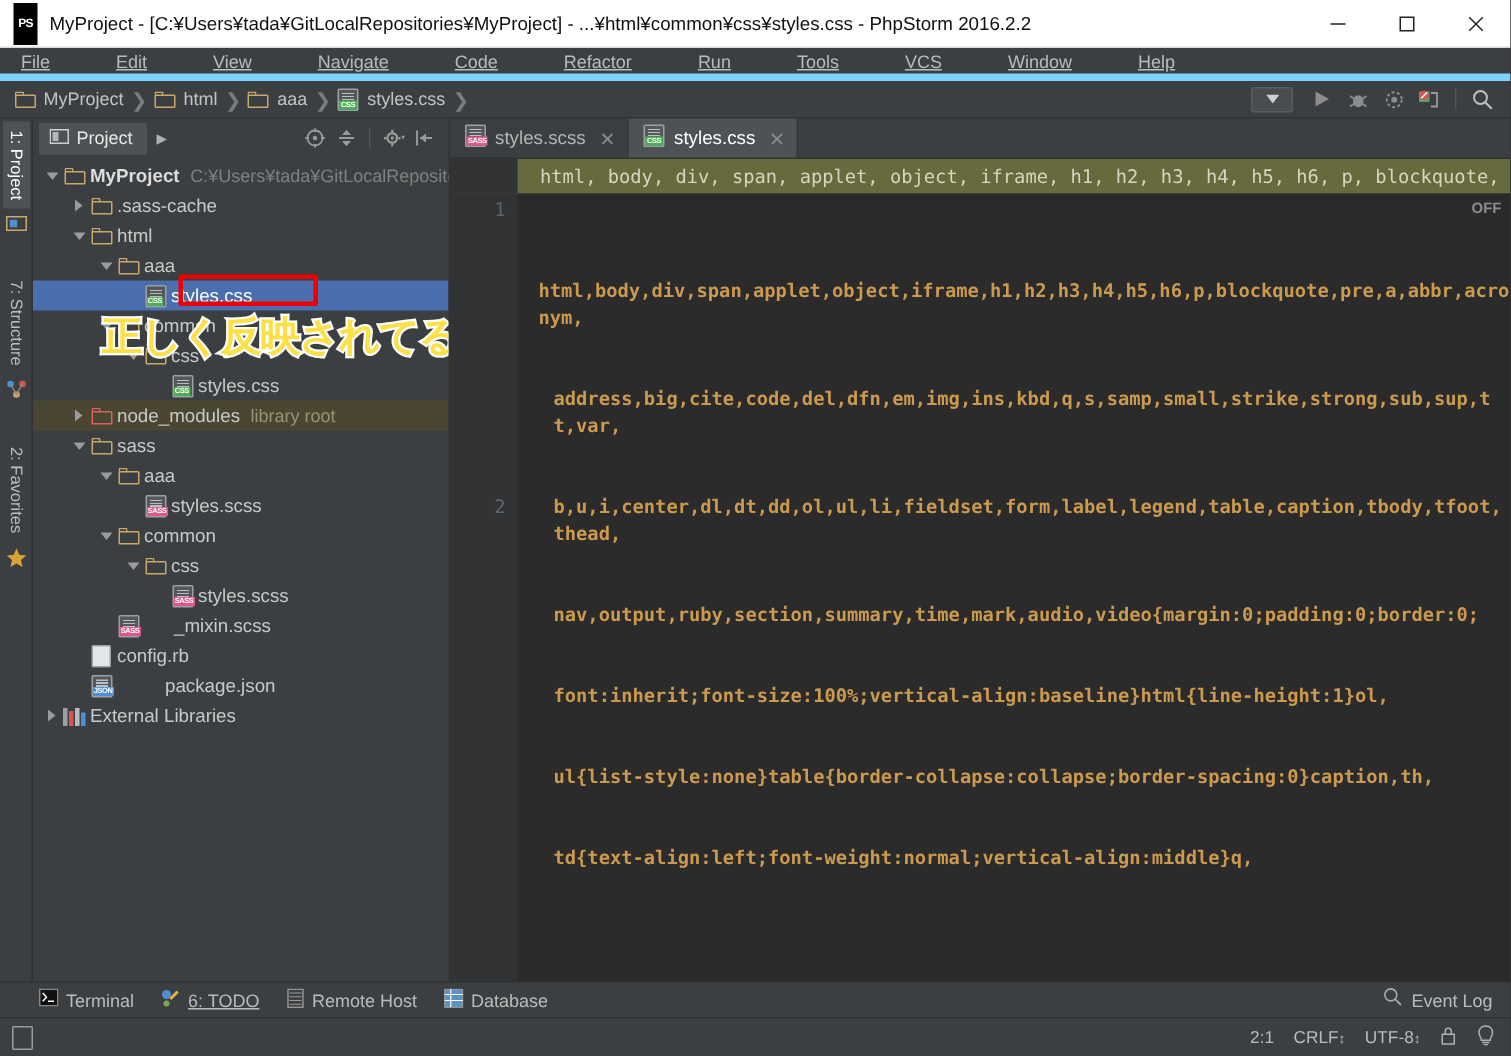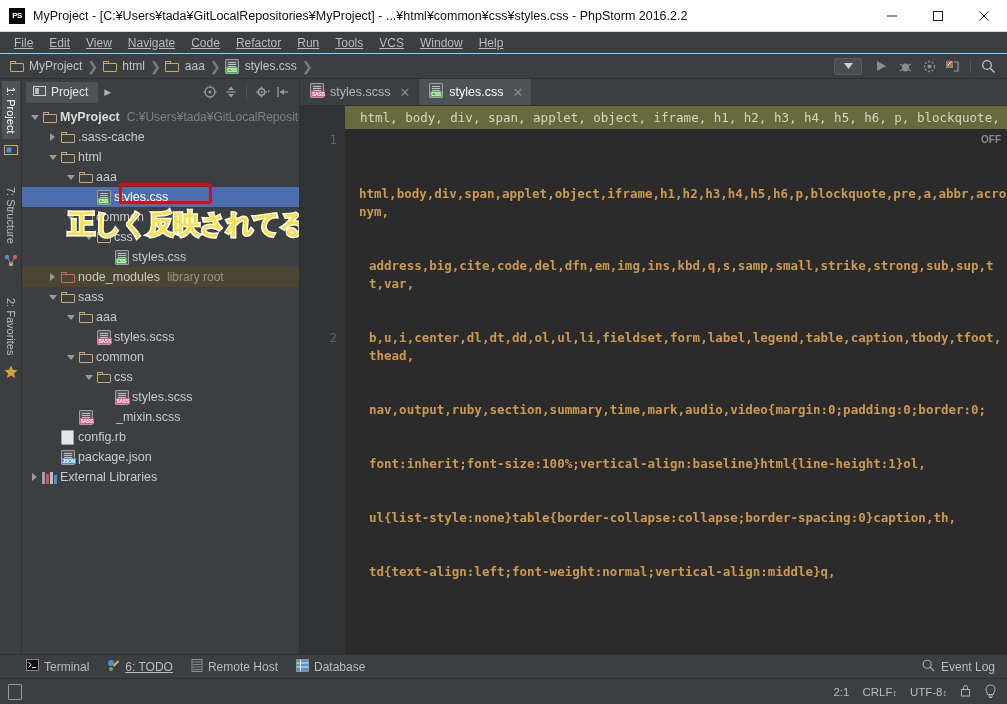--- a/index.html
+++ b/index.html
@@ -13,37 +13,37 @@
   }
   .app { position: relative; width: 1007px; height: 704px; display: flex; flex-direction: column; }
 
   
   .titlebar {
     height: 32px; background: #ffffff; color: #000000;
     display: flex; align-items: center; flex: 0 0 32px;
     border-bottom: 1px solid #d8d8d8;
   }
   .ps-logo {
-    width: 16px; height: 16px; margin-left: 9px; margin-right: 8px;
+    width: 16px; height: 28px; margin-left: 9px; margin-right: 8px;
     background: #000; color: #fff; font-size: 8px; font-weight: bold;
     display: flex; align-items: center; justify-content: center;
     font-family: "Liberation Sans", sans-serif; letter-spacing: -0.5px;
   }
   .title-text { font-size: 12.5px; color: #111; white-space: nowrap; }
   .win-controls { margin-left: auto; display: flex; height: 32px; }
   .win-btn {
     width: 46px; height: 32px; display: flex; align-items: center; justify-content: center;
     color: #222; font-size: 13px;
   }
   .win-btn svg { display:block; }
 
   
   .menubar {
     height: 22px; flex: 0 0 22px; background: #3c3f41; display: flex; align-items: center;
-    padding-left: 6px; border-bottom: 1px solid #7dd3fc;
+    padding-left: 6px; border-bottom: 5px solid #7dd3fc; gap: 28px;
   }
   .menu-item {
     font-size: 12px; color: #bbbbbb; padding: 2px 8px; white-space: nowrap;
   }
   .menu-item u { text-decoration: underline; }
 
   
   .navbar {
     height: 25px; flex: 0 0 25px; background: #3c3f41; display: flex; align-items: center;
     padding-left: 8px; border-bottom: 1px solid #2f3133;
@@ -628,21 +628,21 @@
           <span class="rlabel">_mixin.scss</span>
         </div>
 
         <div class="row" style="padding-left:37px;">
           <span class="ricon">
             <span class="rbico"><span class="l"></span><span class="l"></span><span class="l"></span><span class="l"></span></span>
           </span>
           <span class="rlabel">config.rb</span>
         </div>
 
-        <div class="row" style="padding-left:37px;">
+        <div class="row" style="padding-left:37px;gap:32px;">
           <span class="ricon">
             <span class="fileico">
                 <span class="lines"></span>
                 <span class="badge json">JSON</span>
               </span>
           </span>
           <span class="rlabel">package.json</span>
         </div>
 
         <div class="row" style="padding-left:6px;">

